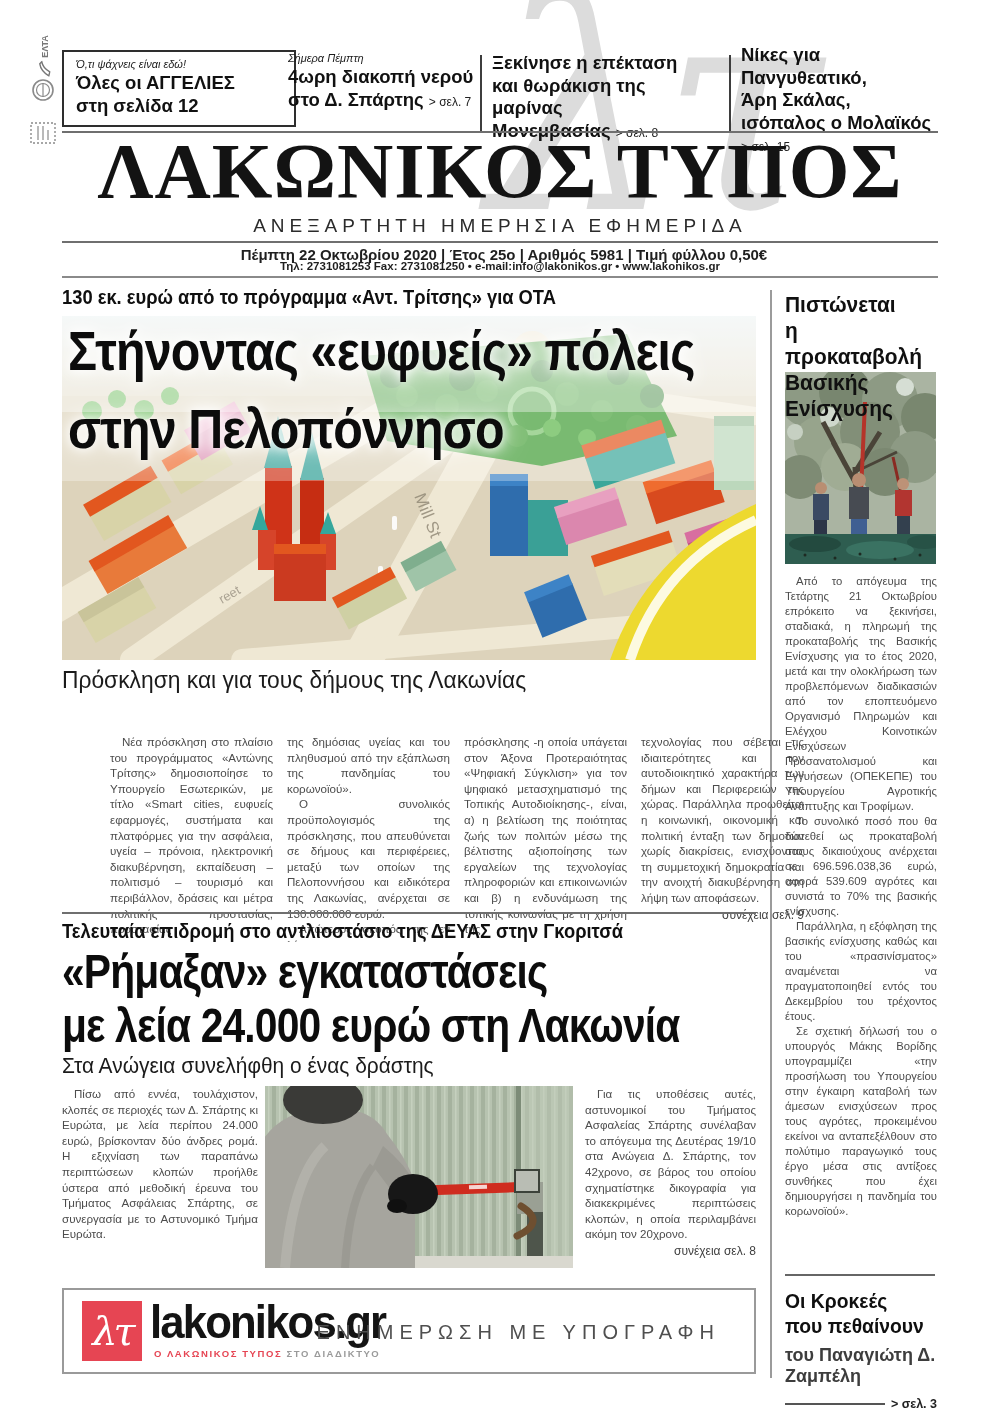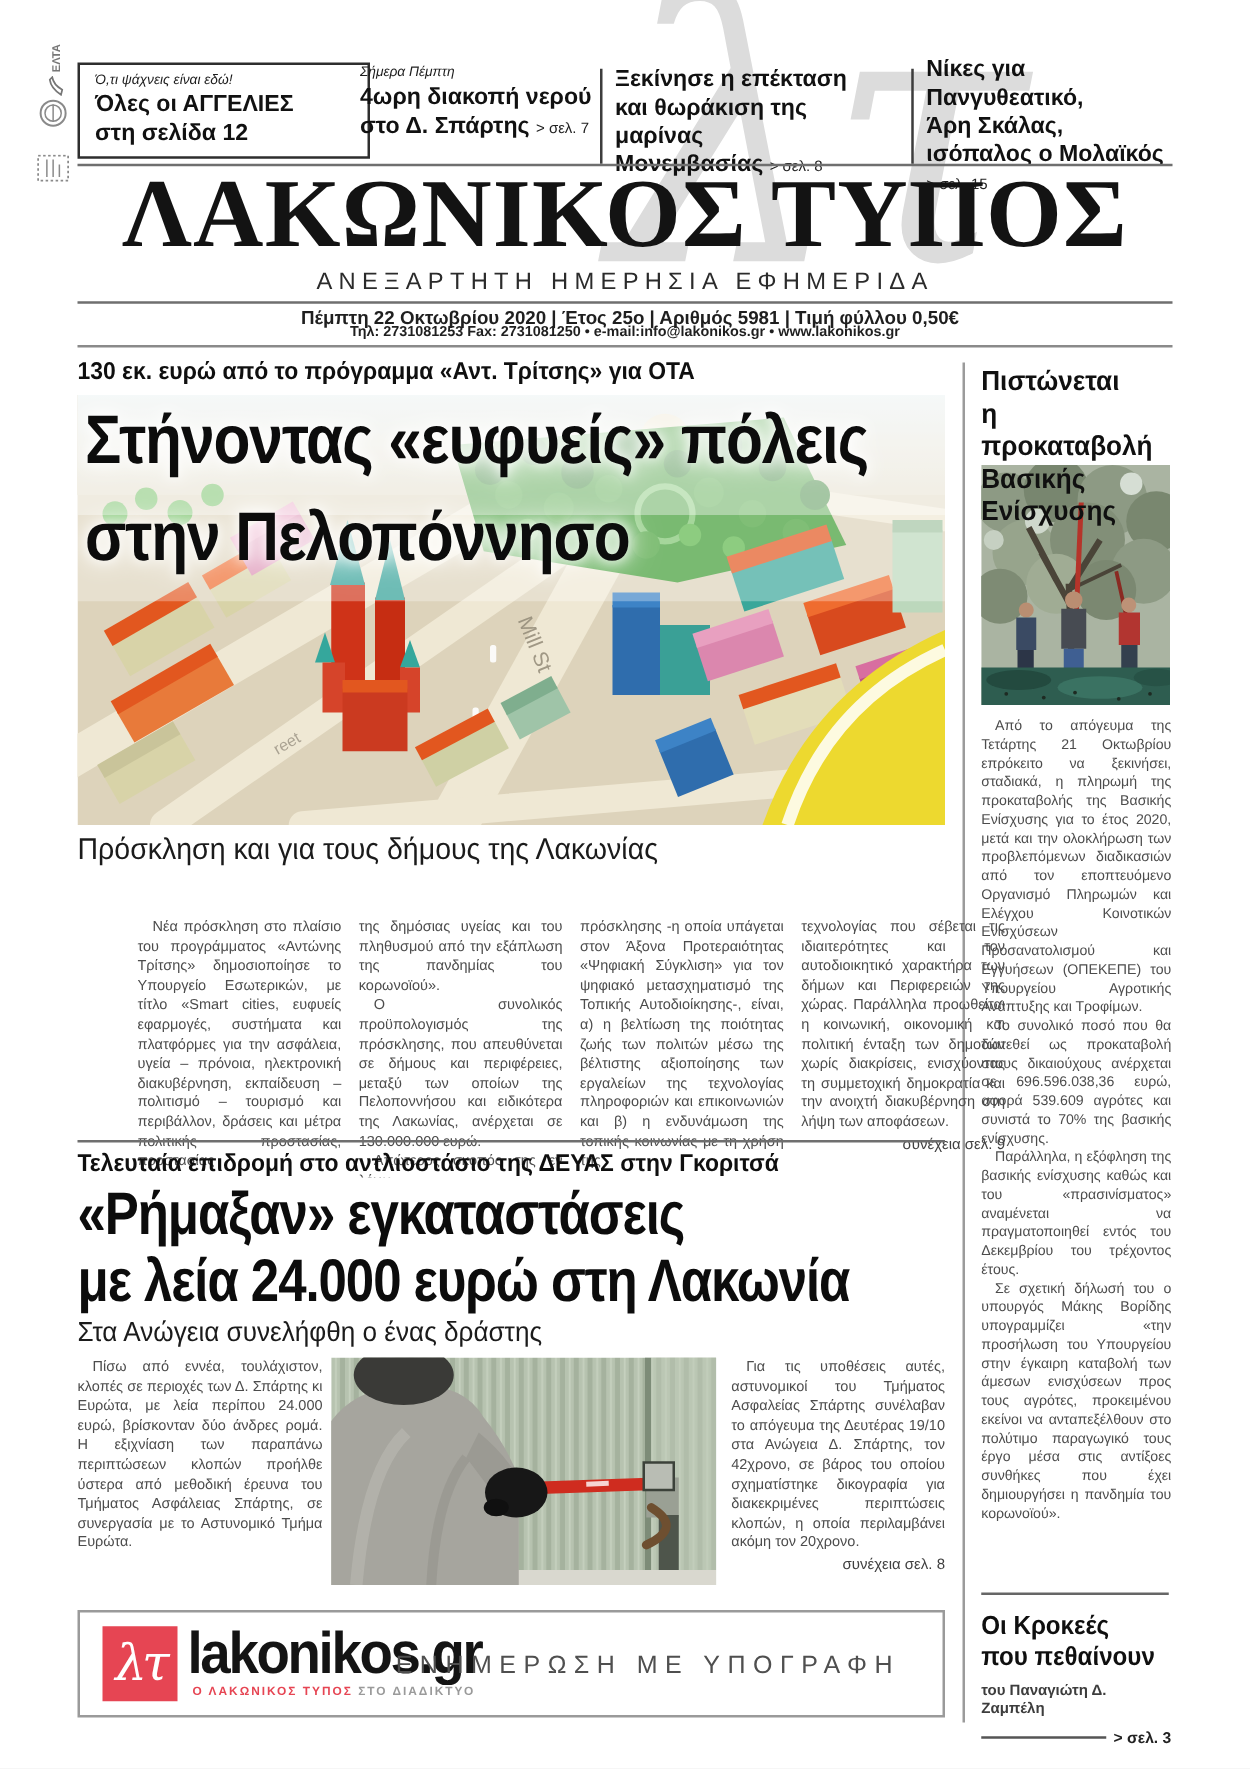--- a/index.html
+++ b/index.html
@@ -57,21 +57,21 @@
   .photo{z-index:1;}
   
   .rc-head{left:785px;top:292px;width:160px;font-size:22px;font-weight:bold;line-height:26px;
     color:#101010;transform:scaleX(.95);transform-origin:left top;z-index:2;}
   .rc-body{left:785px;top:574px;width:152px;height:698px;overflow:hidden;z-index:2;
     font-size:11.3px;line-height:15px;text-align:justify;color:#4c4c4c;}
   .rc-body p{margin:0;}
   .rc-body p.ind{text-indent:11px;}
   .krokees{left:785px;top:1288px;width:152px;z-index:2;}
   .krokees .t{font-size:21px;font-weight:bold;line-height:25px;color:#0f0f0f;transform:scaleX(.92);transform-origin:left top;white-space:nowrap;}
-  .krokees .by{font-size:12px;font-weight:bold;color:#3d3d3d;margin-top:7px;}
+  .krokees .by{font-size:18px;font-weight:bold;color:#3d3d3d;margin-top:7px;}
   .refrow{display:flex;align-items:center;gap:6px;margin-top:10px;}
   .refrow .ln{flex:1;height:2px;background:#555;}
   .refrow .rf{font-size:12.5px;font-weight:bold;color:#222;white-space:nowrap;}
   
   .banner{left:62px;top:1288px;width:694px;height:86px;border:2px solid #9a9a9a;box-sizing:border-box;background:#fff;z-index:2;}
   .logo-mark{position:absolute;left:18px;top:11px;width:60px;height:60px;background:#e64553;
     display:flex;align-items:center;justify-content:center;
     font-family:"DejaVu Serif","Liberation Serif",serif;font-style:italic;font-size:40px;color:#ffffff;letter-spacing:-4px;}
   .logo-name{position:absolute;left:86px;top:4px;font-size:47px;font-weight:bold;color:#141414;
     letter-spacing:-2px;transform:scaleX(.93);transform-origin:left top;white-space:nowrap;}

